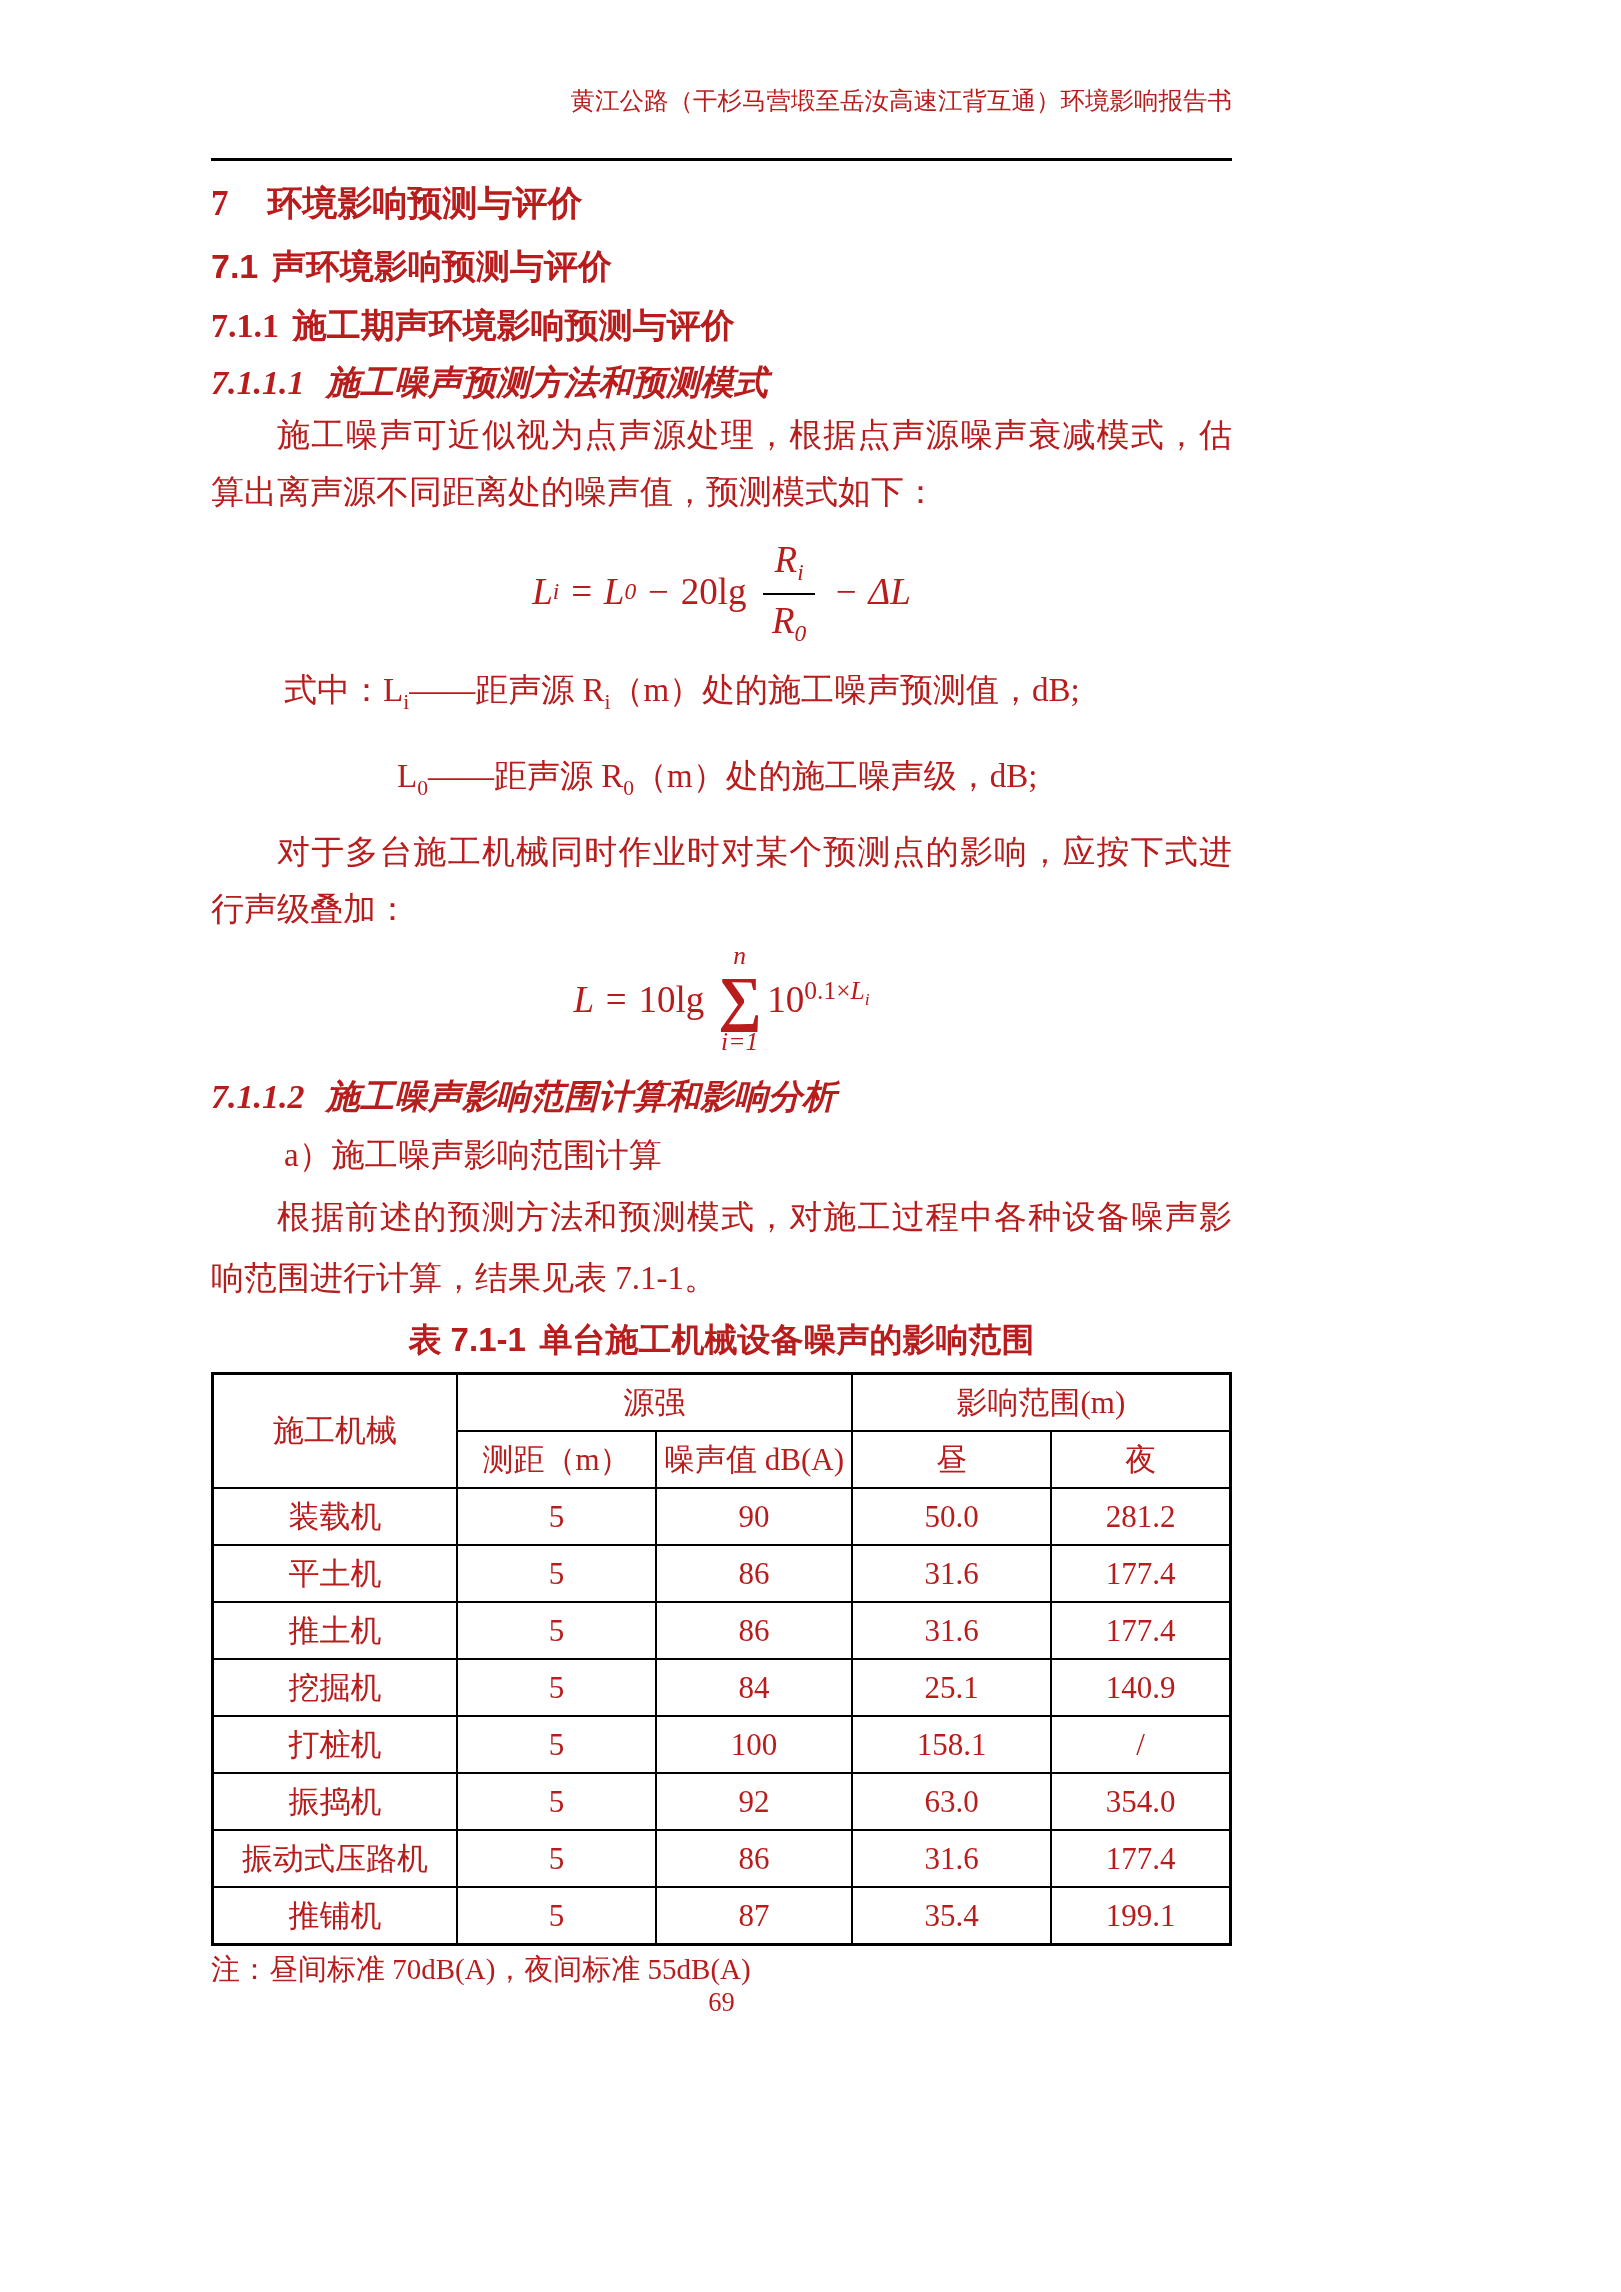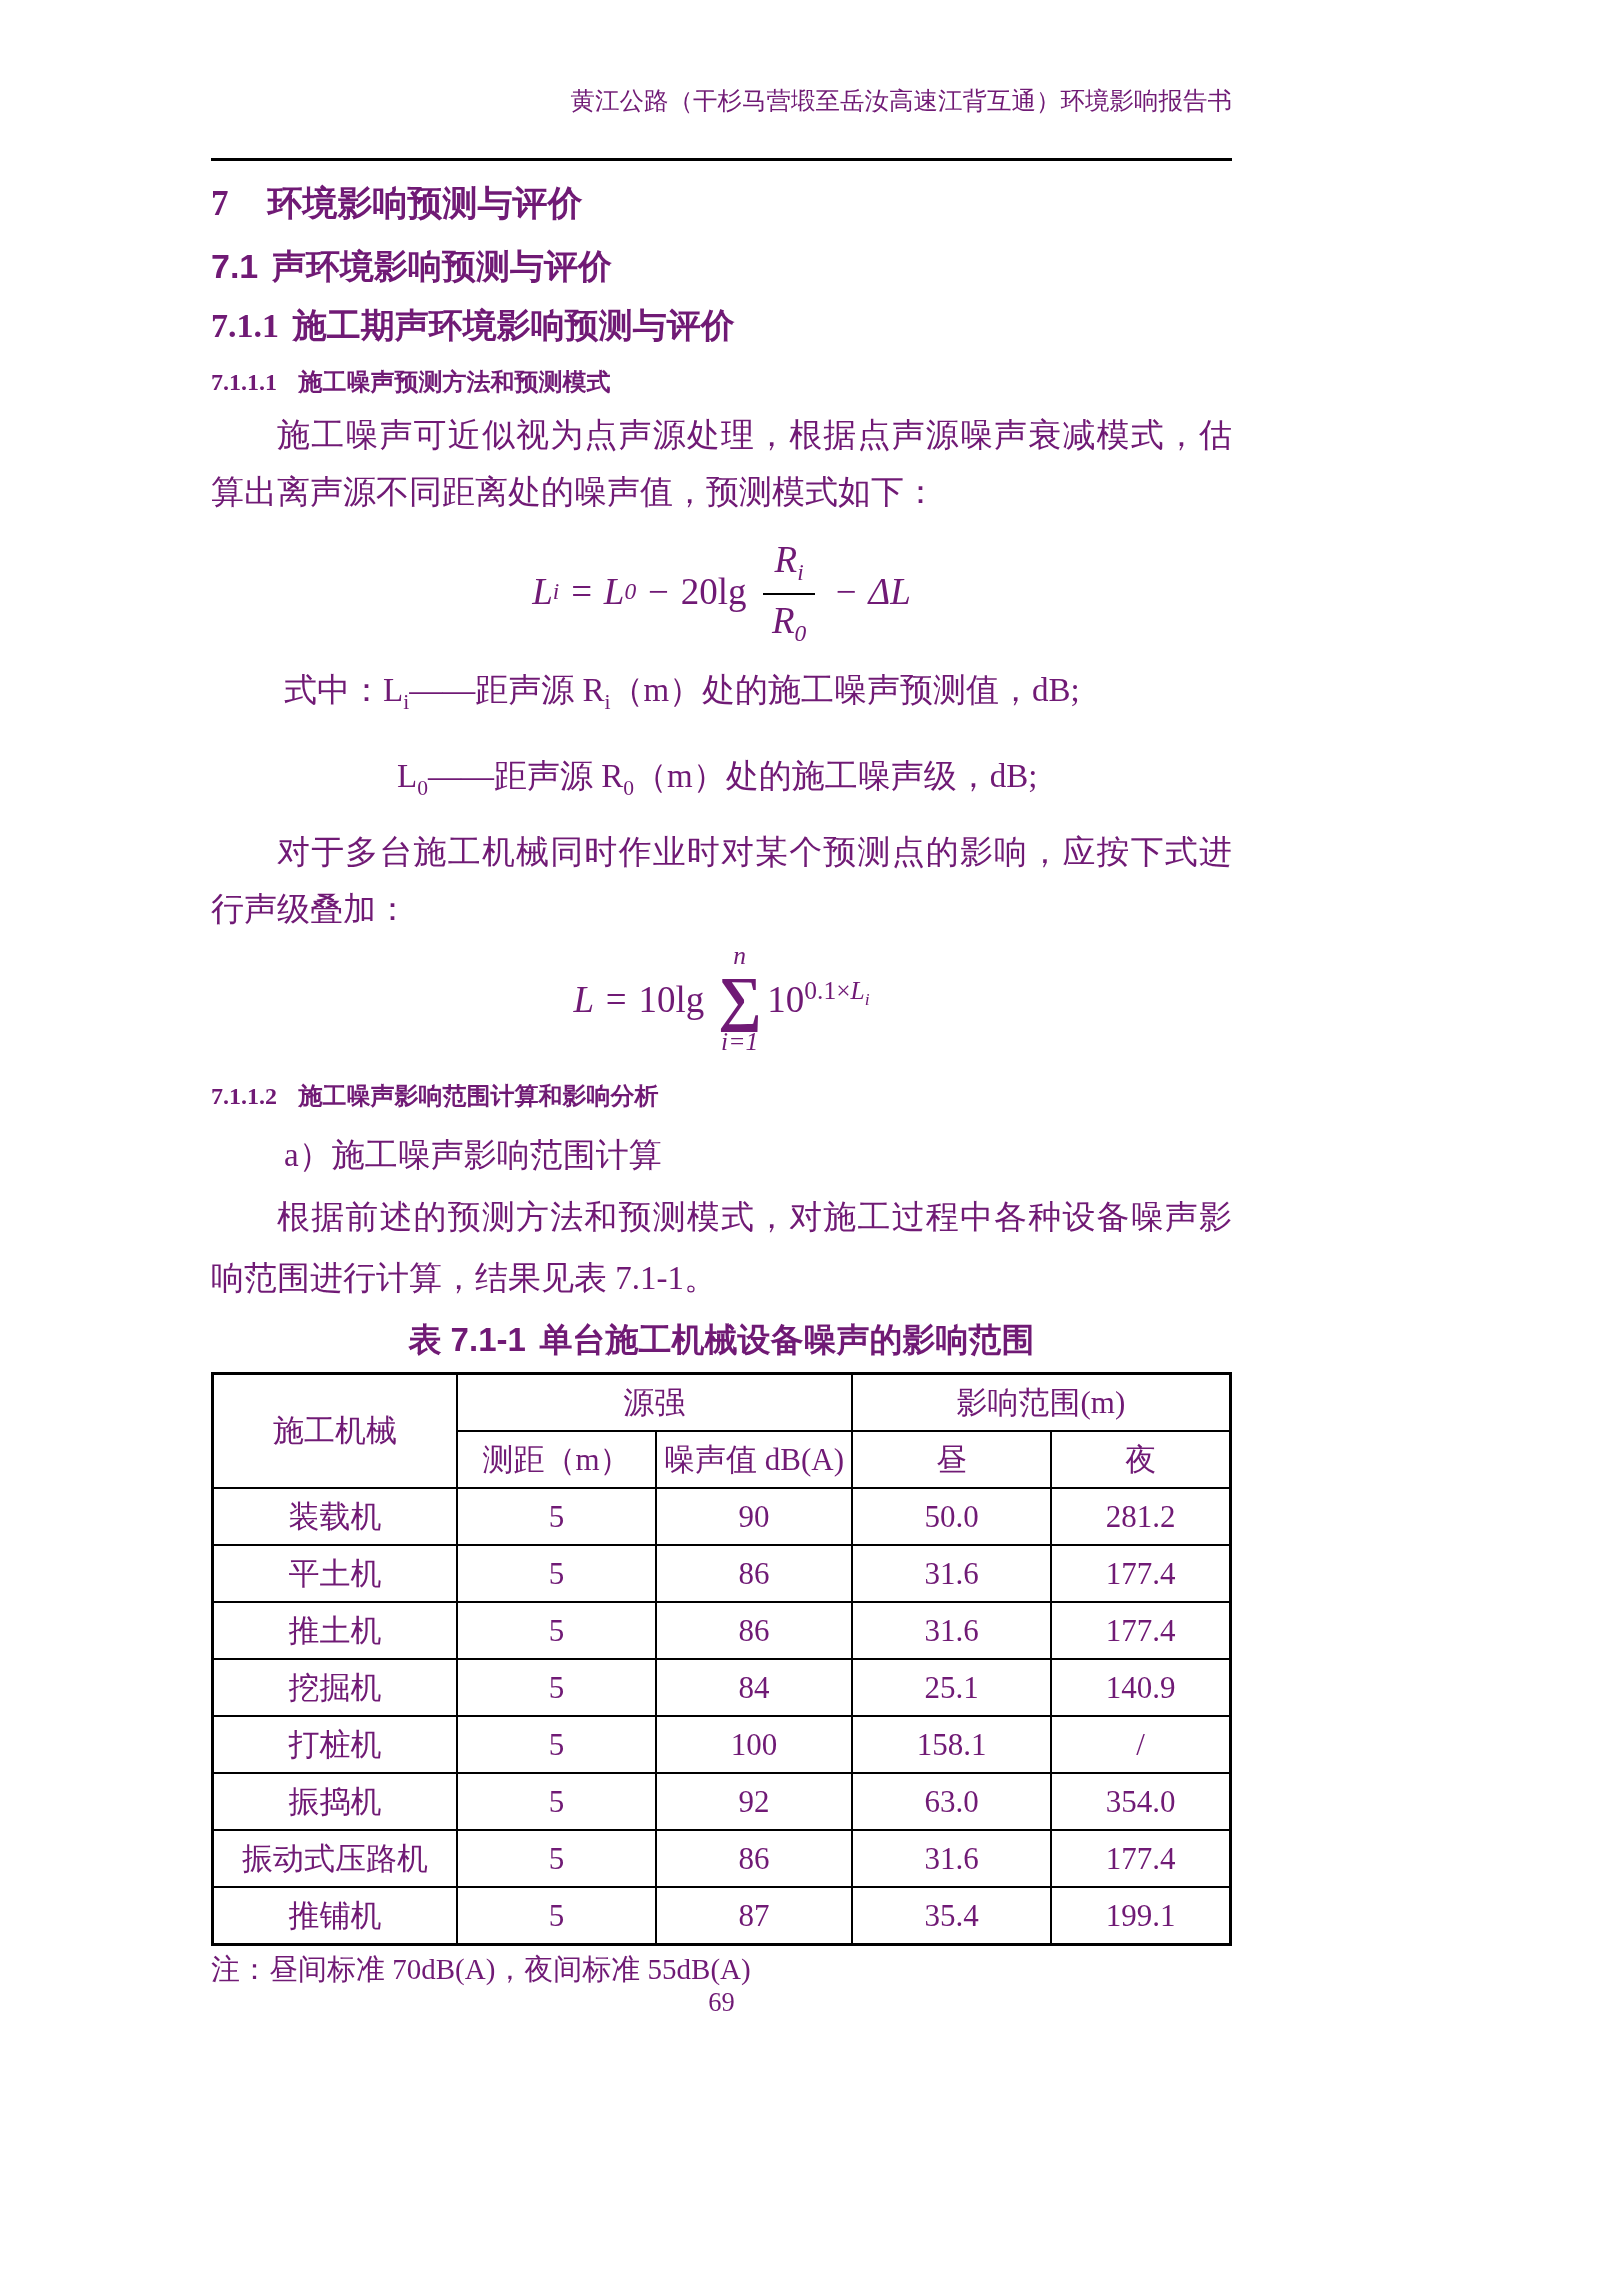--- a/index.html
+++ b/index.html
@@ -2,21 +2,21 @@
 <html><head>
 <meta charset="utf-8">
 <style>
   html, body { margin: 0; padding: 0; background: #ffffff; }
   .page {
     position: relative;
     width: 1393px;
     height: 2293px;
     box-sizing: border-box;
     background: #ffffff;
-    color: #701a75;
+    color: #b91c1c;
     padding: 86px 161px 4px 211px;
     font-family: "Liberation Serif", "DejaVu Serif", serif;
     overflow: hidden;
   }
   
   .doc-header {
     text-align: right;
     font-size: 24.5px;
     line-height: 29px;
     padding-bottom: 43px;
@@ -42,22 +42,23 @@
   .h3 {
     margin-top: 17.6px;
     font-weight: 700;
     font-size: 34px;
     line-height: 41px;
   }
   .h3 .num { margin-right: 13.7px; }
   .h4 {
     margin-top: 15.7px;
     font-weight: 700;
-    font-size: 24px;
+    font-size: 34px;
     line-height: 41px;
+    font-style: italic;
   }
   .h4 .num { margin-right: 21.6px; }
   
   .para {
     font-size: 33px;
     line-height: 57px;
     text-align: justify;
     text-indent: 2em;
     margin-top: 3.9px;
   }

